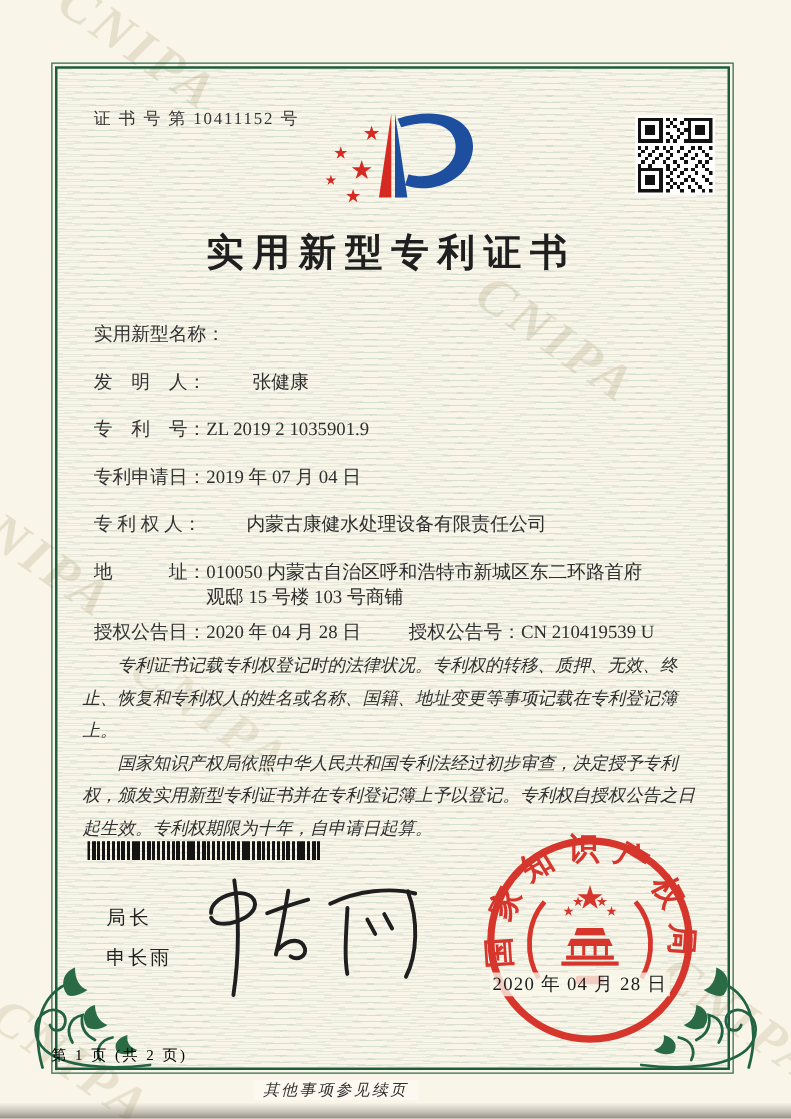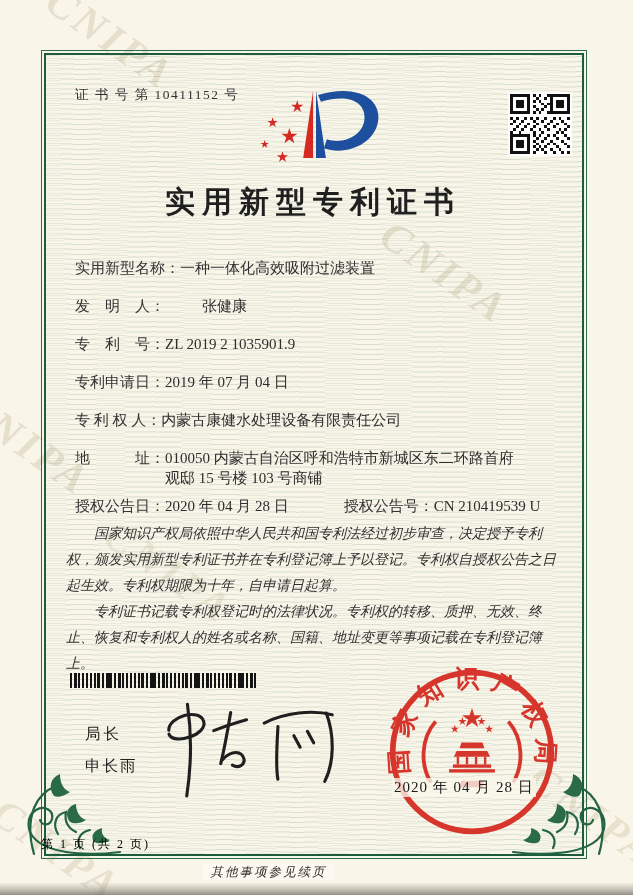--- a/index.html
+++ b/index.html
@@ -51,25 +51,25 @@
   .qr{position:absolute;left:508px;top:92px;width:64px;height:64px;background:#fdfdfb;padding:2px;box-sizing:border-box;}
   .title{
     position:absolute;left:41px;top:182px;width:544px;
     text-align:center;font-size:30px;font-weight:700;
     letter-spacing:7px;color:#1f1f1f;
   }
   
   .fields{position:absolute;left:75px;top:258px;width:478px;font-size:15px;color:#2e2e2e;}
   .frow{position:absolute;left:0;display:flex;line-height:20px;}
   .frow.r0{top:0;}   .frow.r1{top:38px;gap:37px;} .frow.r2{top:76px;}
-  .frow.r3{top:114px;} .frow.r4{top:152px;} .frow.r5{top:190px;}
+  .frow.r3{top:114px;} .frow.r4{top:152px;gap:36px;} .frow.r5{top:190px;}
   .flabel{white-space:pre;color:#333;}
   .fvalue{max-width:362px;}
   .grant{position:absolute;top:238px;left:0;width:478px;display:flex;line-height:20px;}
-  .grant .gpair2{margin-left:55px;}
+  .grant .gpair2{margin-left:38px;}
   
   .bodytext{
     position:absolute;left:66px;top:521px;width:498px;
     font-size:14px;line-height:1.86;color:#303030;
     font-style:italic;
   }
   .bodytext p{margin:0;text-indent:2em;}
   
   .barcode{
     position:absolute;left:70px;top:673px;width:186px;height:15px;
@@ -195,21 +195,20 @@
       M9,19h1v1h-1z M11,19h1v1h-1z M14,19h1v1h-1z M17,19h1v1h-1z
       M8,20h1v1h-1z M12,20h1v1h-1z M15,20h1v1h-1z M18,20h1v1h-1z M20,20h1v1h-1z"></path>
     </g>
   </svg>
 
   <div class="title">实用新型专利证书</div>
 
   <div class="fields">
     <div class="frow r0">
       <span class="flabel">实用新型名称：</span>
-      <span class="fvalue">一种一体化高效吸附过滤装置</span>
     </div>
     <div class="frow r1">
       <span class="flabel">发　明　人：</span>
       <span class="fvalue">张健康</span>
     </div>
     <div class="frow r2">
       <span class="flabel">专　利　号：</span>
       <span class="fvalue">ZL 2019 2 1035901.9</span>
     </div>
     <div class="frow r3">
@@ -228,22 +227,22 @@
       <span class="gpair1">
         <span class="flabel">授权公告日：</span><span class="fvalue">2020 年 04 月 28 日</span>
       </span>
       <span class="gpair2">
         <span class="flabel">授权公告号：</span><span class="fvalue">CN 210419539 U</span>
       </span>
     </div>
   </div>
 
   <div class="bodytext">
+    <p>专利证书记载专利权登记时的法律状况。专利权的转移、质押、无效、终止、恢复和专利权人的姓名或名称、国籍、地址变更等事项记载在专利登记簿上。</p>
     <p>国家知识产权局依照中华人民共和国专利法经过初步审查，决定授予专利权，颁发实用新型专利证书并在专利登记簿上予以登记。专利权自授权公告之日起生效。专利权期限为十年，自申请日起算。</p>
-    <p>专利证书记载专利权登记时的法律状况。专利权的转移、质押、无效、终止、恢复和专利权人的姓名或名称、国籍、地址变更等事项记载在专利登记簿上。</p>
   </div>
 
   <div class="barcode"></div>
 
   <div class="director-title">局长</div>
   <div class="director-name">申长雨</div>
 
   <svg class="signature" viewBox="0 0 200 110">
     <g stroke="#1f1f1f" stroke-width="3.2" fill="none" stroke-linecap="round" stroke-linejoin="round" transform="rotate(-2 100 55)">
       <path d="M20,34 C20,20 52,12 56,26 C60,40 24,50 20,38"></path>

